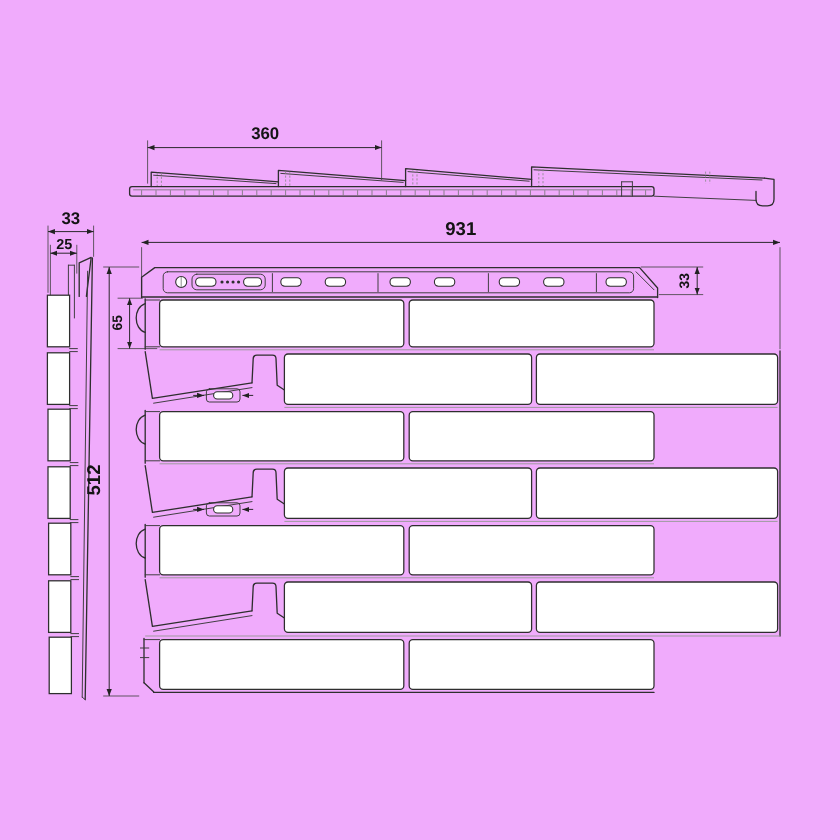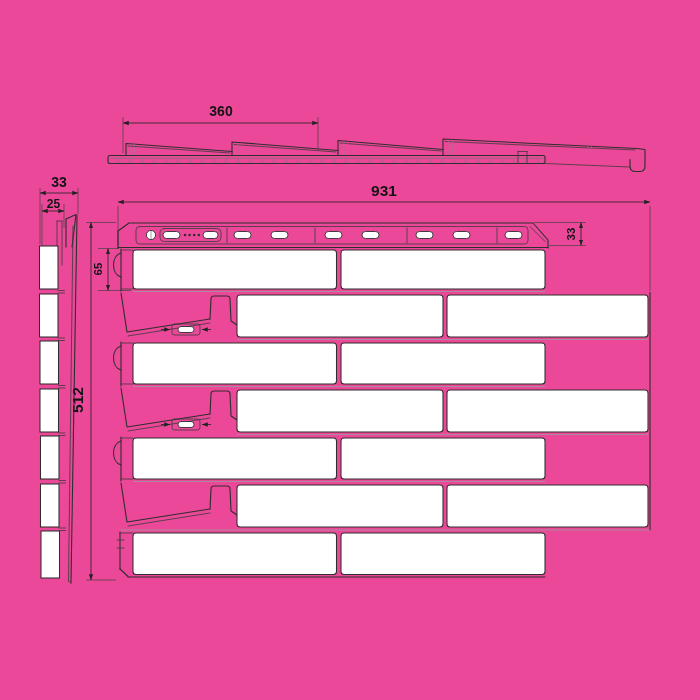--- a/index.html
+++ b/index.html
@@ -1,16 +1,16 @@
 <!DOCTYPE html>
 <html><head>
 <meta charset="utf-8">
 <style>
   html,body{margin:0;padding:0;background:#ffffff;}
-  .stage{width:700px;height:700px;position:relative;background:#ec4899;overflow:hidden;}
+  .stage{width:700px;height:700px;position:relative;background:#f0abfc;overflow:hidden;}
   svg{position:absolute;top:0;left:0;}
   .ln  {stroke:#2e2e2e;stroke-width:1.1;fill:none;stroke-linecap:round;stroke-linejoin:round;}
   .ln2 {stroke:#3a3a3a;stroke-width:0.8;fill:none;stroke-linecap:round;stroke-linejoin:round;}
   .thin{stroke:#777777;stroke-width:0.7;fill:none;}
   .dash{stroke:#8a8a8a;stroke-width:0.7;fill:none;stroke-dasharray:1.8 1.5;}
   .mortar{stroke:#9a9a9a;stroke-width:0.8;fill:none;}
   .dim {stroke:#222222;stroke-width:0.8;fill:none;}
   .ext {stroke:#444444;stroke-width:0.7;fill:none;}
   .brick{fill:#ffffff;stroke:#2e2e2e;stroke-width:1.05;}
   .slot{fill:#ffffff;stroke:#2e2e2e;stroke-width:0.9;}

